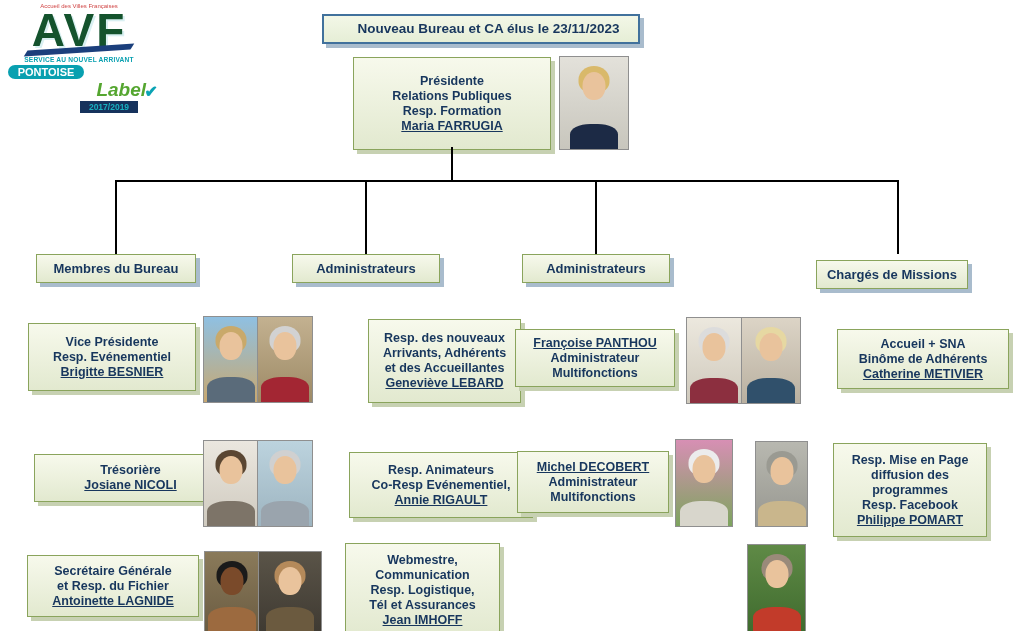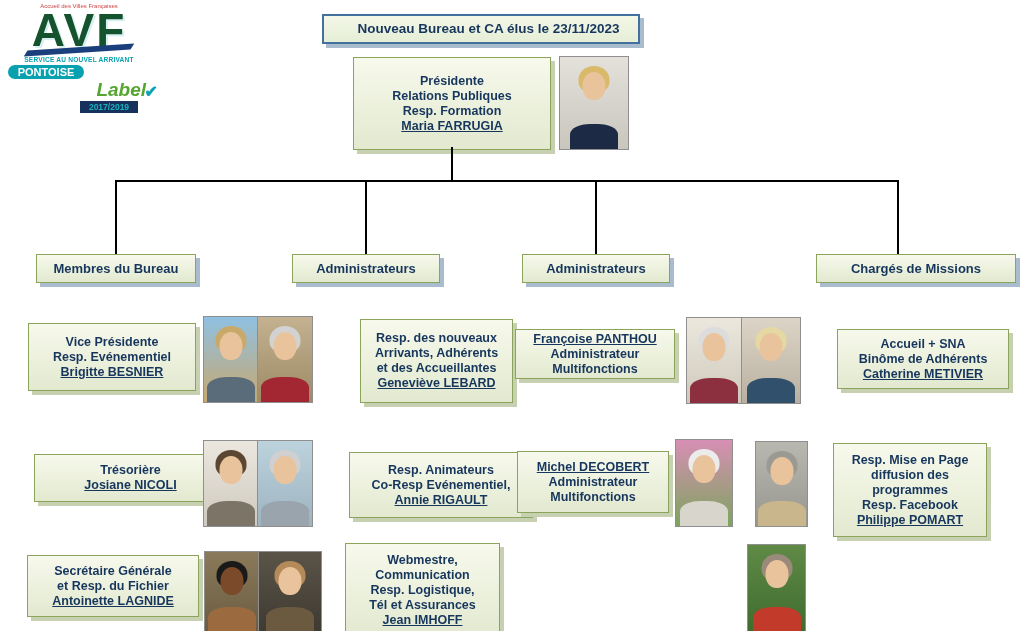--- a/index.html
+++ b/index.html
@@ -113,44 +113,44 @@
 
   <div class="obox header-box" style="left:36px; top:254px; width:160px; height:29px;">
     <span>Membres du Bureau</span>
   </div>
   <div class="obox header-box" style="left:292px; top:254px; width:148px; height:29px;">
     <span>Administrateurs</span>
   </div>
   <div class="obox header-box" style="left:522px; top:254px; width:148px; height:29px;">
     <span>Administrateurs</span>
   </div>
-  <div class="obox header-box" style="left:816px; top:254px; width:200px; height:29px;">
+  <div class="obox header-box" style="left:816px; top:260px; width:152px; height:29px;">
     <span>Chargés de Missions</span>
   </div>
 
   <div class="obox" style="left:28px; top:323px; width:168px; height:68px;">
     <span>Vice Présidente</span>
     <span>Resp. Evénementiel</span>
     <span class="name">Brigitte BESNIER</span>
   </div>
   <div class="photo" style="left:203px; top:316px; width:53px; height:85px; --bg1:#8fc0e2; --bg2:#c8a870; --hair:#c9a96a; --shirt:#5a6b7a;">
       <i class="hair"></i>
     </div>
   <div class="photo" style="left:257px; top:316px; width:54px; height:85px; --bg1:#c3b190; --bg2:#9d8a66; --hair:#d2d2d2; --shirt:#a32633;">
       <i class="hair"></i>
     </div>
 
-  <div class="obox" style="left:360px; top:319px; width:153px; height:84px;">
+  <div class="obox" style="left:368px; top:319px; width:153px; height:84px;">
     <span>Resp. des nouveaux</span>
     <span>Arrivants, Adhérents</span>
     <span>et des Accueillantes</span>
     <span class="name">Geneviève LEBARD</span>
   </div>
 
-  <div class="obox" style="left:515px; top:329px; width:160px; height:50px;">
+  <div class="obox" style="left:515px; top:329px; width:160px; height:58px;">
     <span class="name">Françoise PANTHOU</span>
     <span>Administrateur</span>
     <span>Multifonctions</span>
   </div>
   <div class="photo" style="left:686px; top:317px; width:54px; height:85px; --bg1:#ece8de; --bg2:#cfc9bc; --hair:#dcdcdc; --shirt:#8c2f3f;">
       <i class="hair"></i>
     </div>
   <div class="photo" style="left:741px; top:317px; width:58px; height:85px; --bg1:#dcd4c6; --bg2:#b9b0a0; --hair:#e6d8a2; --shirt:#30506b;">
       <i class="hair"></i>
     </div>

